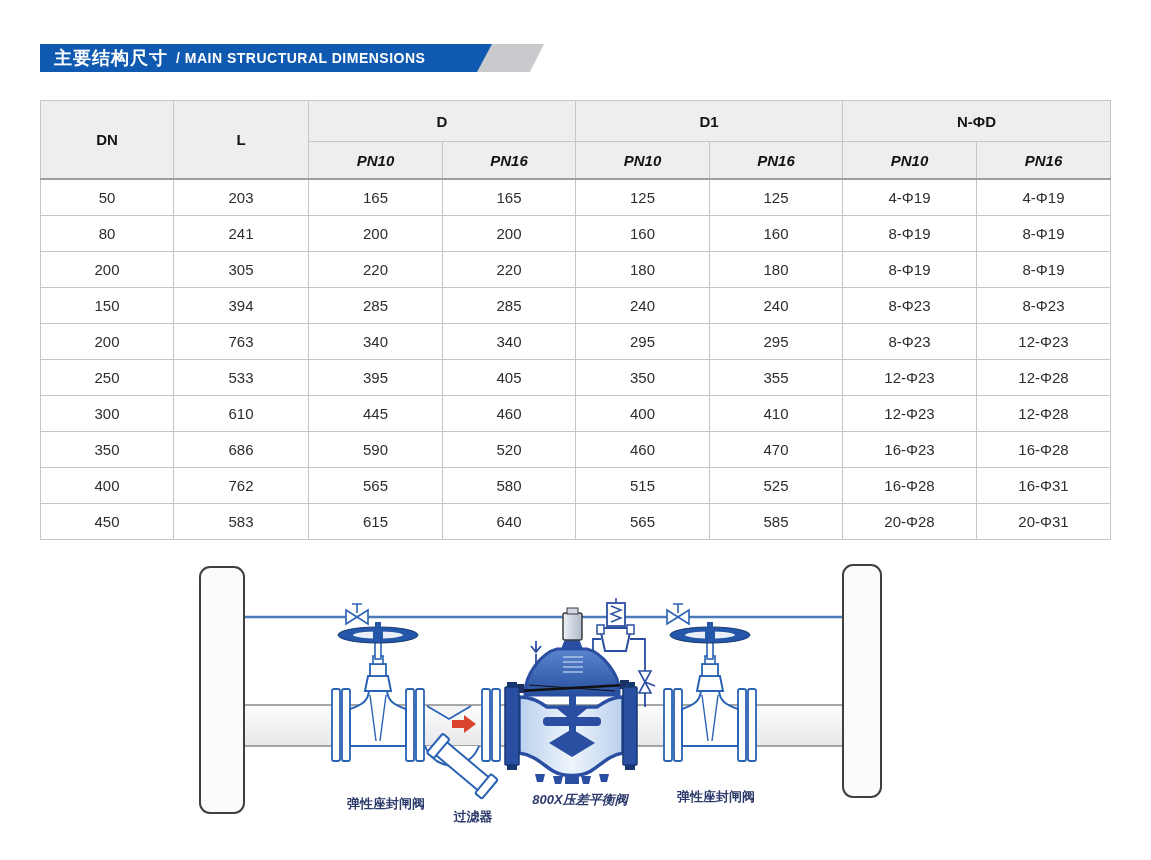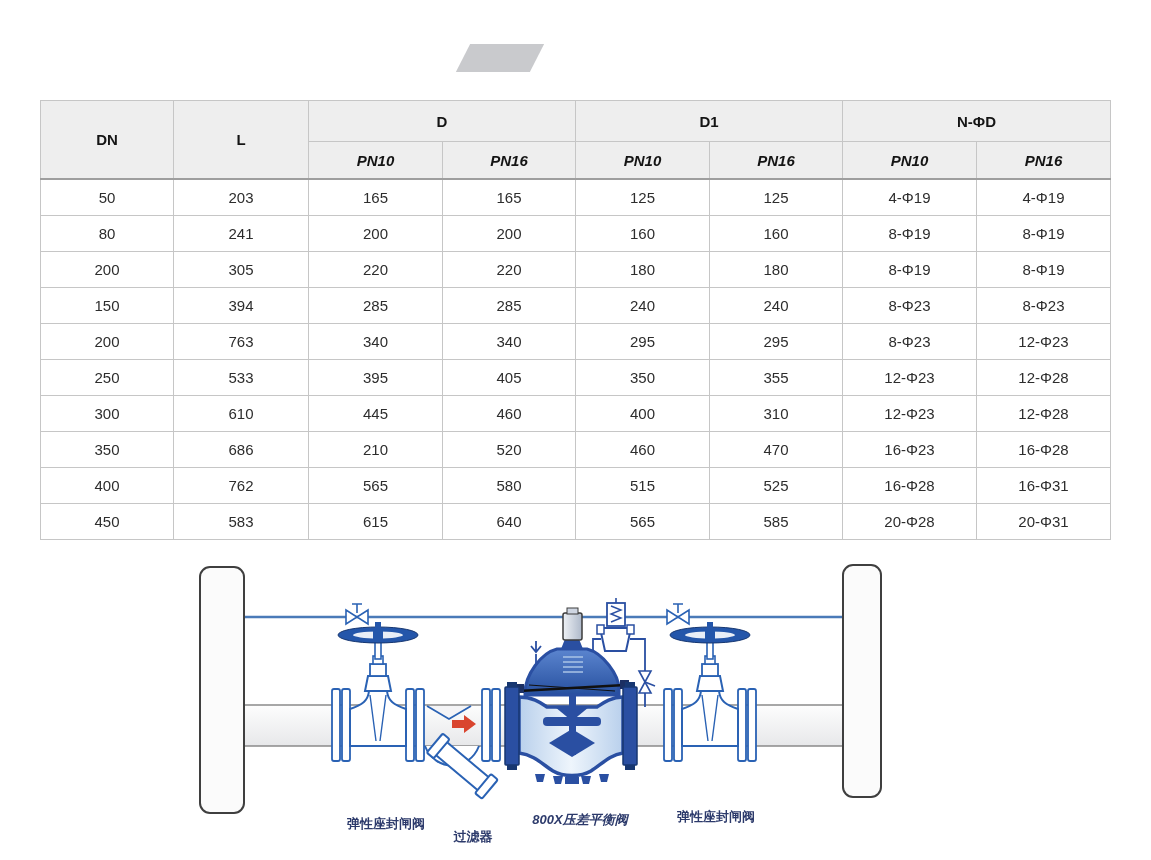--- a/index.html
+++ b/index.html
@@ -34,33 +34,37 @@
   .dim-table thead { border-bottom:2px solid #9e9e9e; }
   .dim-table thead tr.top-row th { height:40px; }
   .dim-table thead tr.sub-row th { height:36px;font-style:italic; }
   .dim-table td { height:35px; background:#ffffff; }
 
   
   .diagram { position:absolute; left:195px; top:555px; width:760px; height:290px; }
   .diagram svg { position:absolute; left:0; top:0; }
   .dlabel {
     position:absolute; transform:translateX(-50%);
-    font-size:13px; font-weight:bold; color:#2c3a6b; white-space:nowrap;margin-top:20px;
+    font-size:13px; font-weight:bold; color:#2c3a6b; white-space:nowrap;
   }
   .dlabel.l1 { left:191px; top:240px; }
   .dlabel.l2 { left:278px; top:253px; }
   .dlabel.l3 { left:385px; top:236px;font-style:italic; }
   .dlabel.l4 { left:521px; top:233px; }
 </style>
 </head>
 <body>
 
 <div class="page">
 
   <div class="banner-gray"></div>
+  <div class="banner-blue">
+    <span class="zh">主要结构尺寸</span>
+    <span class="en">/ MAIN STRUCTURAL DIMENSIONS</span>
+  </div>
 
   <table class="dim-table">
     <colgroup>
       <col style="width:133px">
         <col style="width:135px">
       <col style="width:134px">
         <col style="width:133px">
       <col style="width:134px">
         <col style="width:133px">
       <col style="width:134px">
@@ -143,28 +147,28 @@
           <td>355</td>
           <td>12-Φ23</td>
           <td>12-Φ28</td>
         </tr>
         <tr>
           <td>300</td>
           <td>610</td>
           <td>445</td>
           <td>460</td>
           <td>400</td>
-          <td>310</td>
+          <td>410</td>
           <td>12-Φ23</td>
           <td>12-Φ28</td>
         </tr>
         <tr>
           <td>350</td>
           <td>686</td>
-          <td>210</td>
+          <td>590</td>
           <td>520</td>
           <td>460</td>
           <td>470</td>
           <td>16-Φ23</td>
           <td>16-Φ28</td>
         </tr>
         <tr>
           <td>400</td>
           <td>762</td>
           <td>565</td>

